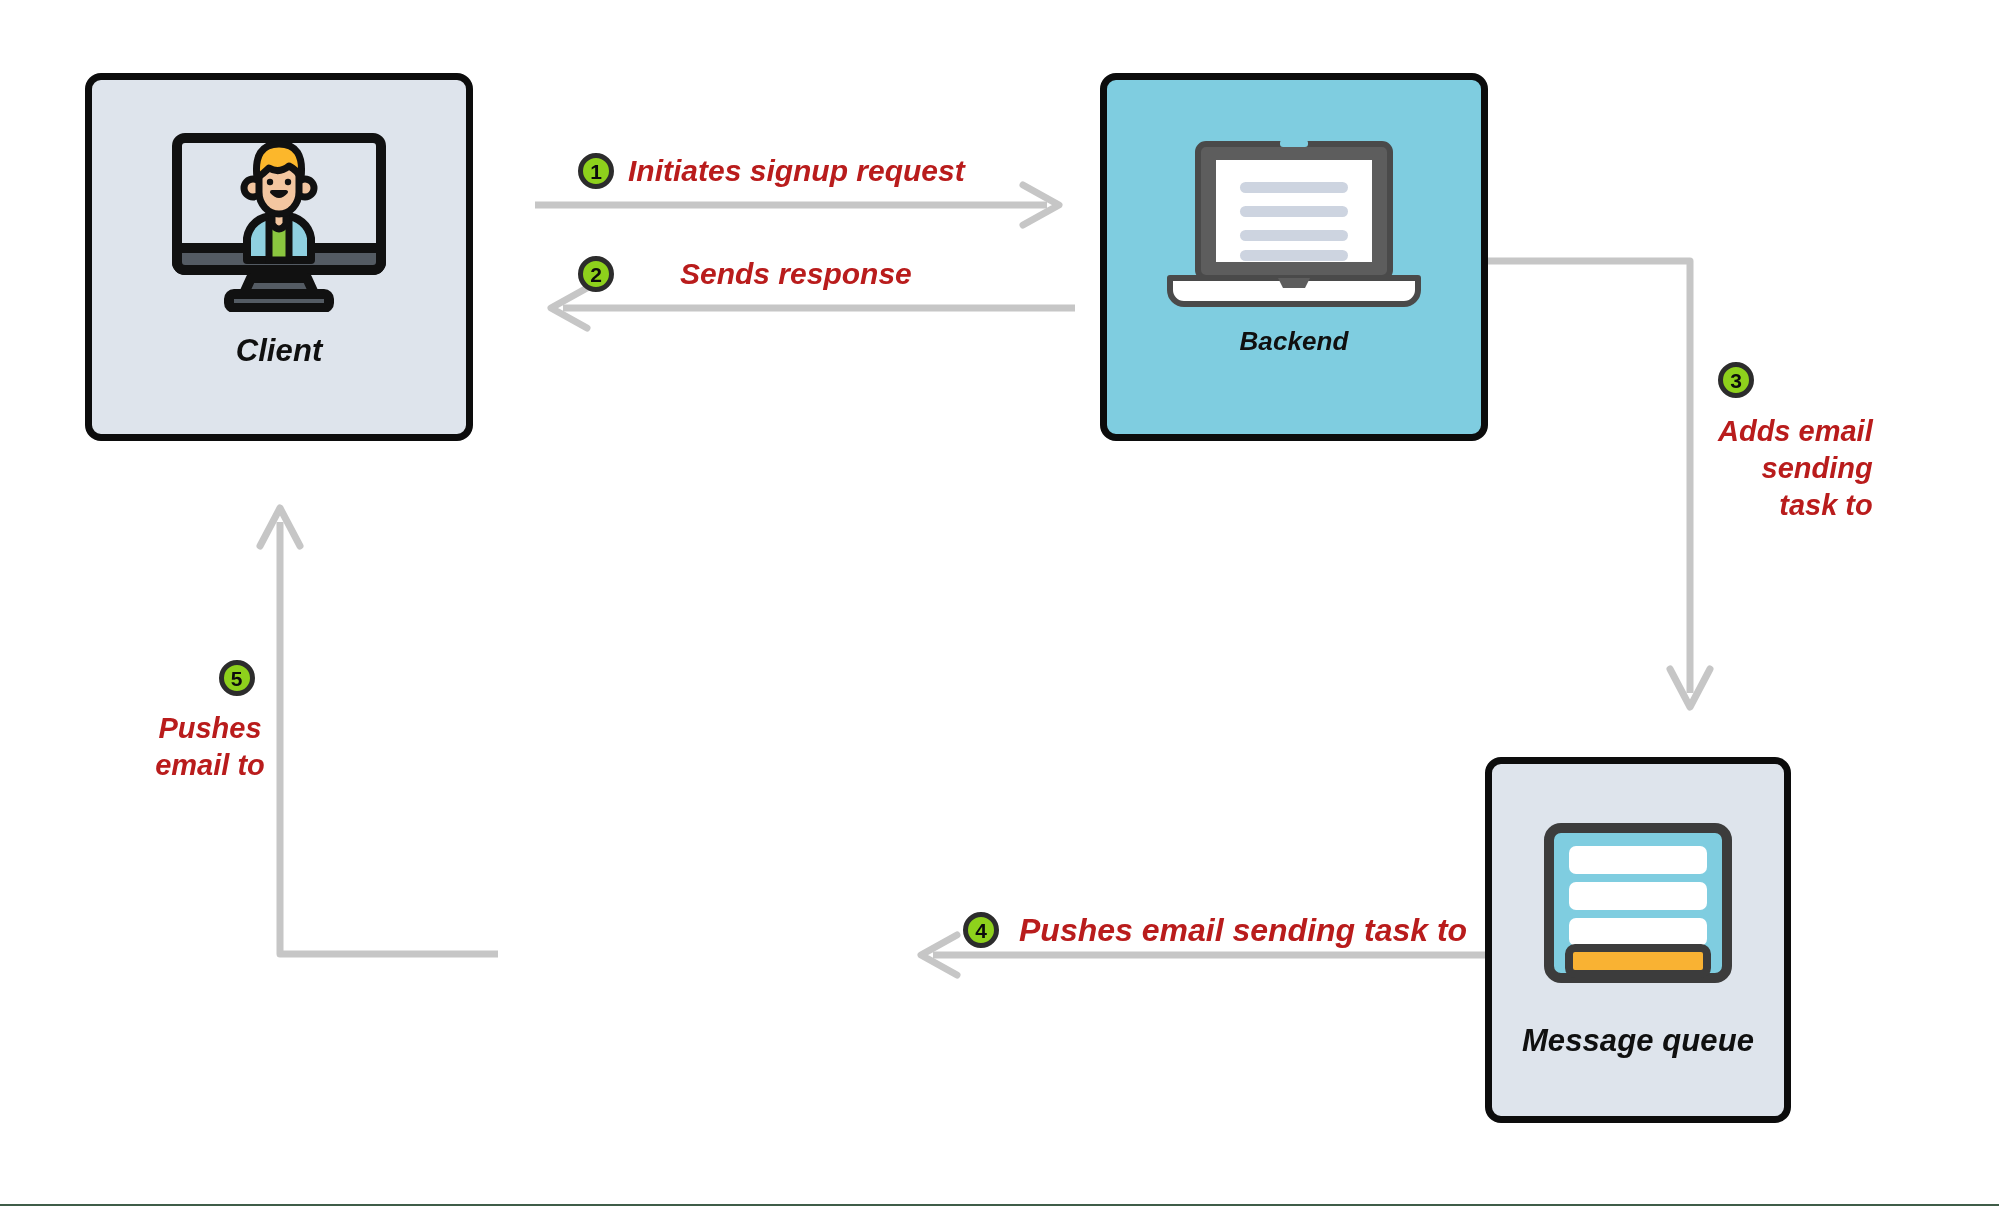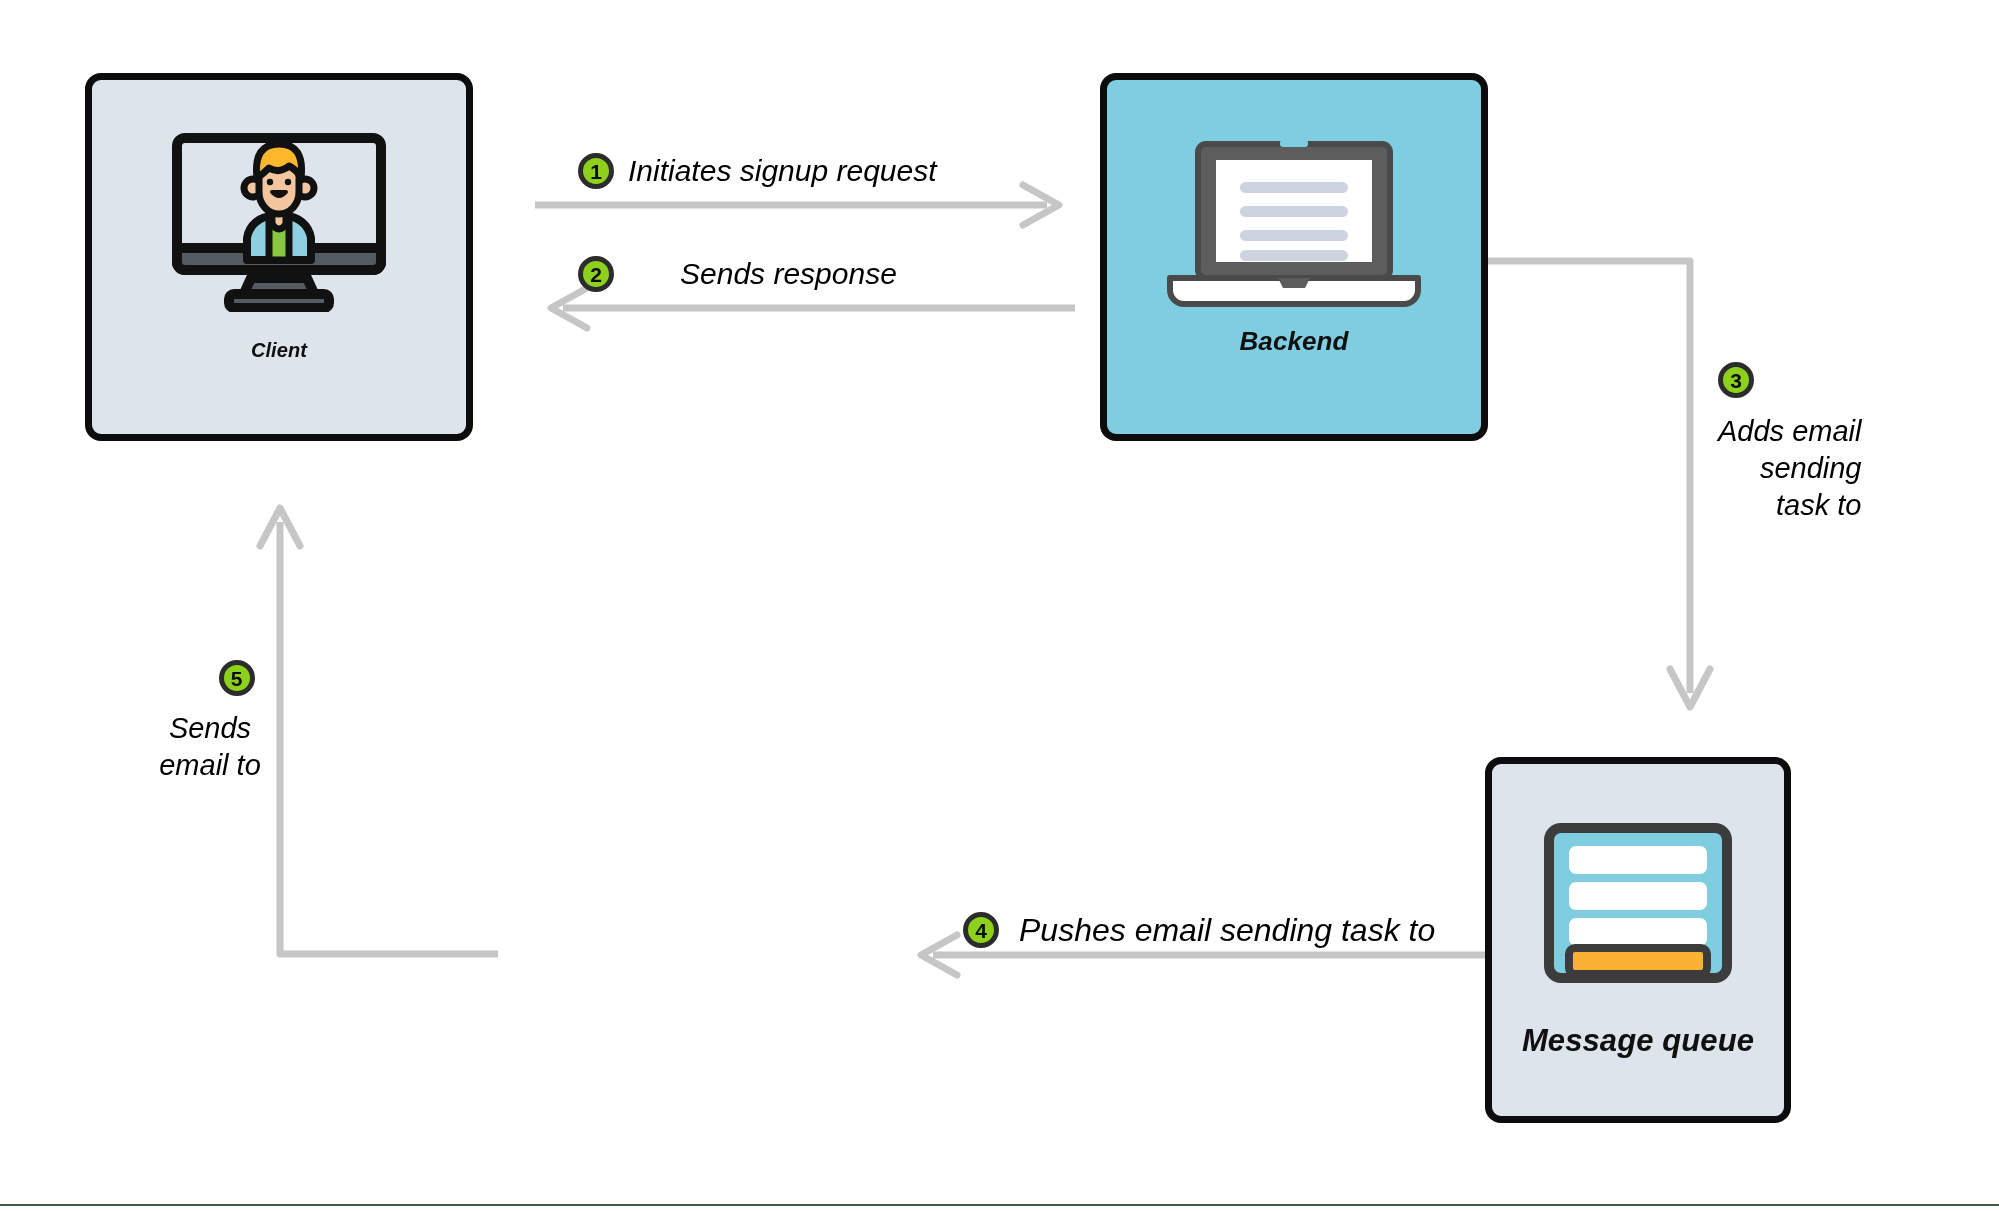--- a/index.html
+++ b/index.html
@@ -51,22 +51,22 @@
   .badge{
     width:36px;height:36px;border-radius:50%;
     background:#8ed11c;
     border:5px solid #2c2c2c;
     box-sizing:border-box;
     display:flex;align-items:center;justify-content:center;
     font-size:21px;font-weight:700;color:#0c0c0c;
     line-height:1;
   }
   .caption{
-    font-style:italic;font-weight:400;
-    color:#000000;
+    font-style:italic;font-weight:700;
+    color:#b91c1c;
     white-space:pre-line;
     line-height:1.28;
   }
 
   
   .step-row{position:absolute;display:flex;align-items:center;gap:14px;}
 
   
   .bottom-rule{
     position:absolute;left:0;right:0;top:1204px;height:2px;
@@ -130,21 +130,21 @@
 task to</div>
   </div>
 
   <div class="step-row" style="left:963px;top:910px;">
     <div class="badge">4</div>
     <div class="caption" style="font-size:32px;margin-left:6px;">Pushes email sending task to</div>
   </div>
 
   <div class="step center" style="left:130px;top:660px;width:160px;">
     <div class="badge" style="margin-left:53px;">5</div>
-    <div class="caption" style="font-size:29px;margin-top:14px;text-align:center;width:100%;">Sends
+    <div class="caption" style="font-size:29px;margin-top:14px;text-align:center;width:100%;">Pushes
 email to</div>
   </div>
 
   <div class="node grey" style="left:85px;top:73px;width:388px;height:368px;">
     <div class="node-icon" style="margin-top:52px;height:180px;">
       <svg width="220" height="180" viewBox="0 0 220 180" aria-hidden="true">
 
         <rect x="8" y="6" width="204" height="132" rx="8" ry="8" fill="#dee4ec" stroke="#111111" stroke-width="10"></rect>
 
         <path d="M8 116 h204 v14 a8 8 0 0 1 -8 8 H16 a8 8 0 0 1 -8 -8 Z" fill="#545b63" stroke="#111111" stroke-width="10"></path>
@@ -164,21 +164,21 @@
         <path d="M90 40 a20 24 0 0 1 40 0 v20 a20 22 0 0 1 -40 0 Z" fill="#f3c6a0" stroke="#111111" stroke-width="7"></path>
 
         <path d="M88 46 q-4 -34 22 -34 q26 0 22 34 q-4 -8 -12 -12 q-10 8 -20 2 q-6 6 -12 10 Z" fill="#fcb72b" stroke="#111111" stroke-width="7" stroke-linejoin="round"></path>
 
         <circle cx="101" cy="50" r="3.2" fill="#111111"></circle>
         <circle cx="119" cy="50" r="3.2" fill="#111111"></circle>
 
         <path d="M103 60 q7 8 14 0 Z" fill="#111111" stroke="#111111" stroke-width="4" stroke-linejoin="round"></path>
       </svg>
     </div>
-    <div class="node-label" style="font-size:20px;margin-top:26px;">Client</div>
+    <div class="node-label" style="font-size:31px;margin-top:20px;">Client</div>
   </div>
 
   <div class="node blue" style="left:1100px;top:73px;width:388px;height:368px;">
     <div class="node-icon" style="margin-top:58px;height:178px;">
       <svg width="280" height="178" viewBox="0 0 280 178" aria-hidden="true">
 
         <rect x="44" y="6" width="192" height="134" rx="8" fill="#5d5d5d" stroke="#4a4a4a" stroke-width="6"></rect>
 
         <rect x="126" y="2" width="28" height="7" rx="3" fill="#7fcde0"></rect>
 

